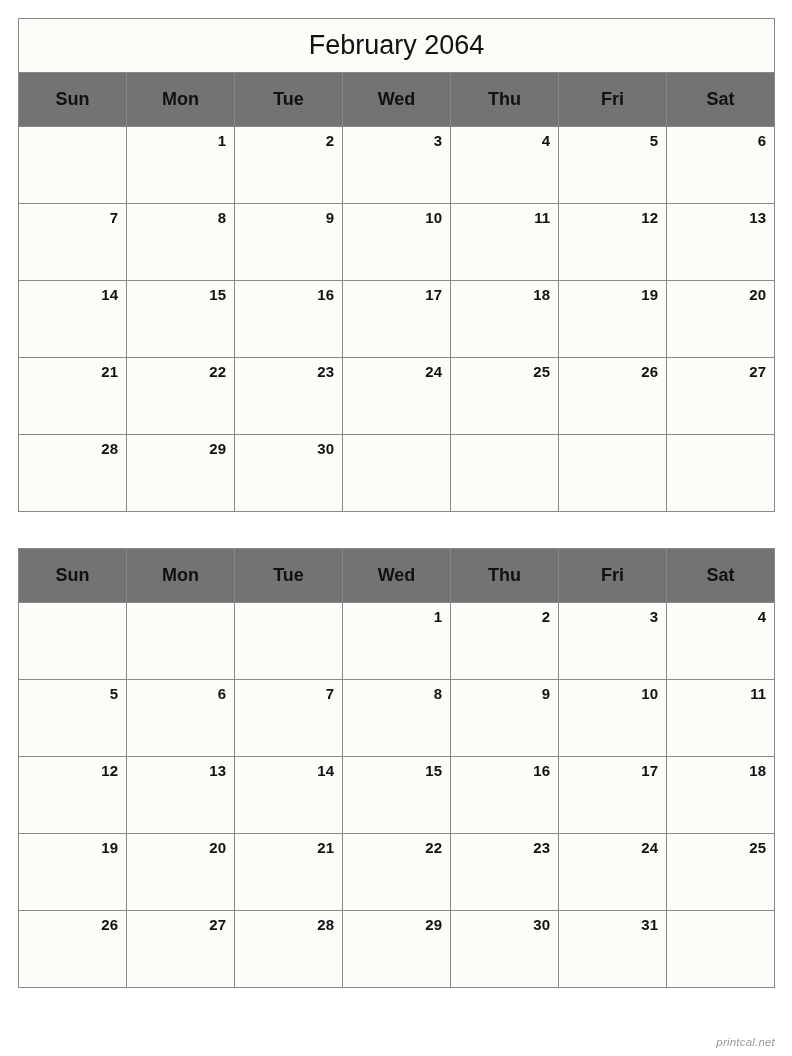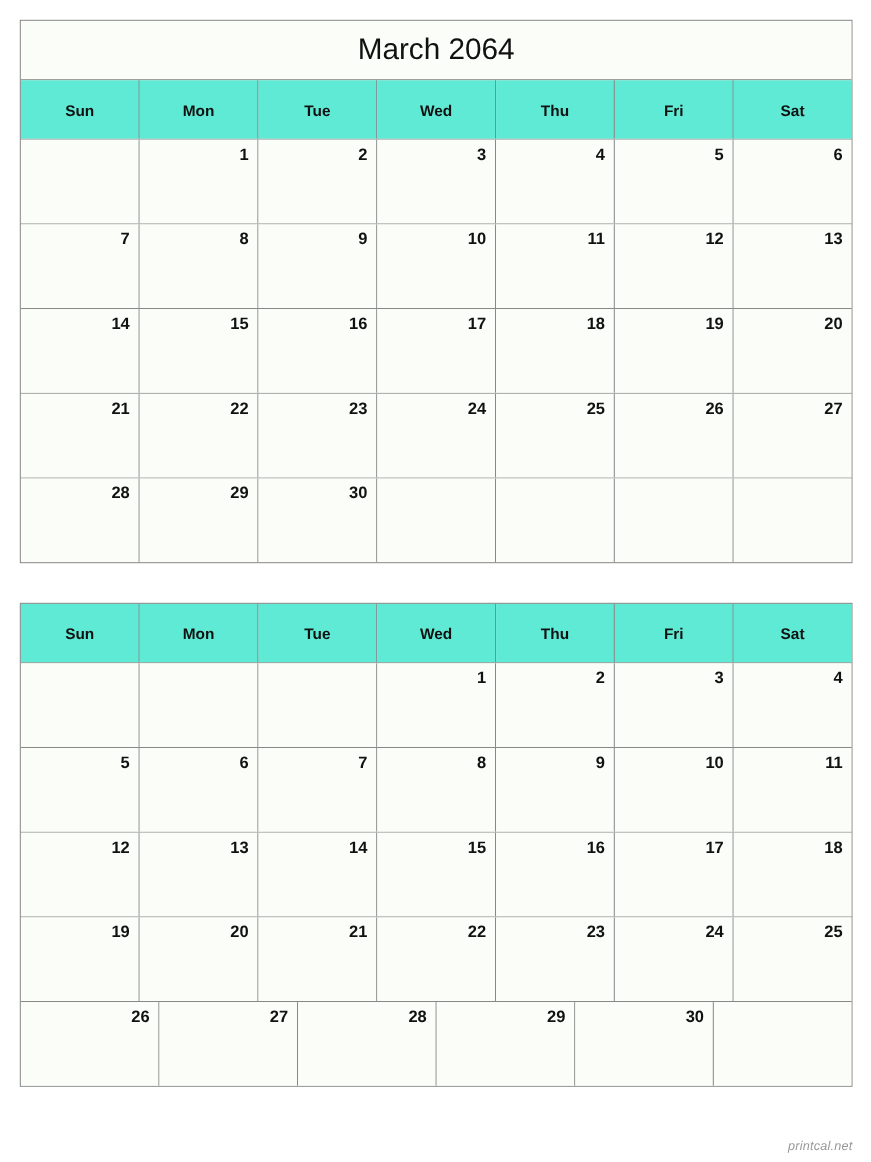--- a/index.html
+++ b/index.html
@@ -45,26 +45,26 @@
   .weekday-row {
     display: flex;
     height: 53px;
     border-bottom: 1px solid #888888;
   }
   .weekday-cell {
     flex: 1 1 0;
     display: flex;
     align-items: center;
     justify-content: center;
-    font-size: 14px;
+    font-size: 18px;
     font-weight: bold;
     color: #111111;
     border-right: 1px solid #888888;
     box-sizing: border-box;
-    background: #5eead4;
+    background: #737373;
   }
   .weekday-cell:last-child {
     border-right: none;
   }
   .week-row {
     display: flex;
     height: 76px;
     border-bottom: 1px solid #888888;
   }
   .week-row:last-child {
@@ -98,21 +98,21 @@
     letter-spacing: 0.2px;
     font-style: italic;
   }
 </style>
 </head>
 <body>
 
 <div class="page">
 
   <div class="month-block">
-    <div class="month-title">March 2064</div>
+    <div class="month-title">February 2064</div>
 
     <div class="weekday-row">
       <div class="weekday-cell">Sun</div>
       <div class="weekday-cell">Mon</div>
       <div class="weekday-cell">Tue</div>
       <div class="weekday-cell">Wed</div>
       <div class="weekday-cell">Thu</div>
       <div class="weekday-cell">Fri</div>
       <div class="weekday-cell">Sat</div>
     </div>
@@ -211,19 +211,20 @@
       <div class="day-cell">23</div>
       <div class="day-cell">24</div>
       <div class="day-cell">25</div>
     </div>
     <div class="week-row">
       <div class="day-cell">26</div>
       <div class="day-cell">27</div>
       <div class="day-cell">28</div>
       <div class="day-cell">29</div>
       <div class="day-cell">30</div>
+      <div class="day-cell">31</div>
       <div class="day-cell empty"></div>
     </div>
   </div>
 
   <div class="footer">printcal.net</div>
 
 </div>
 
 </body></html>

